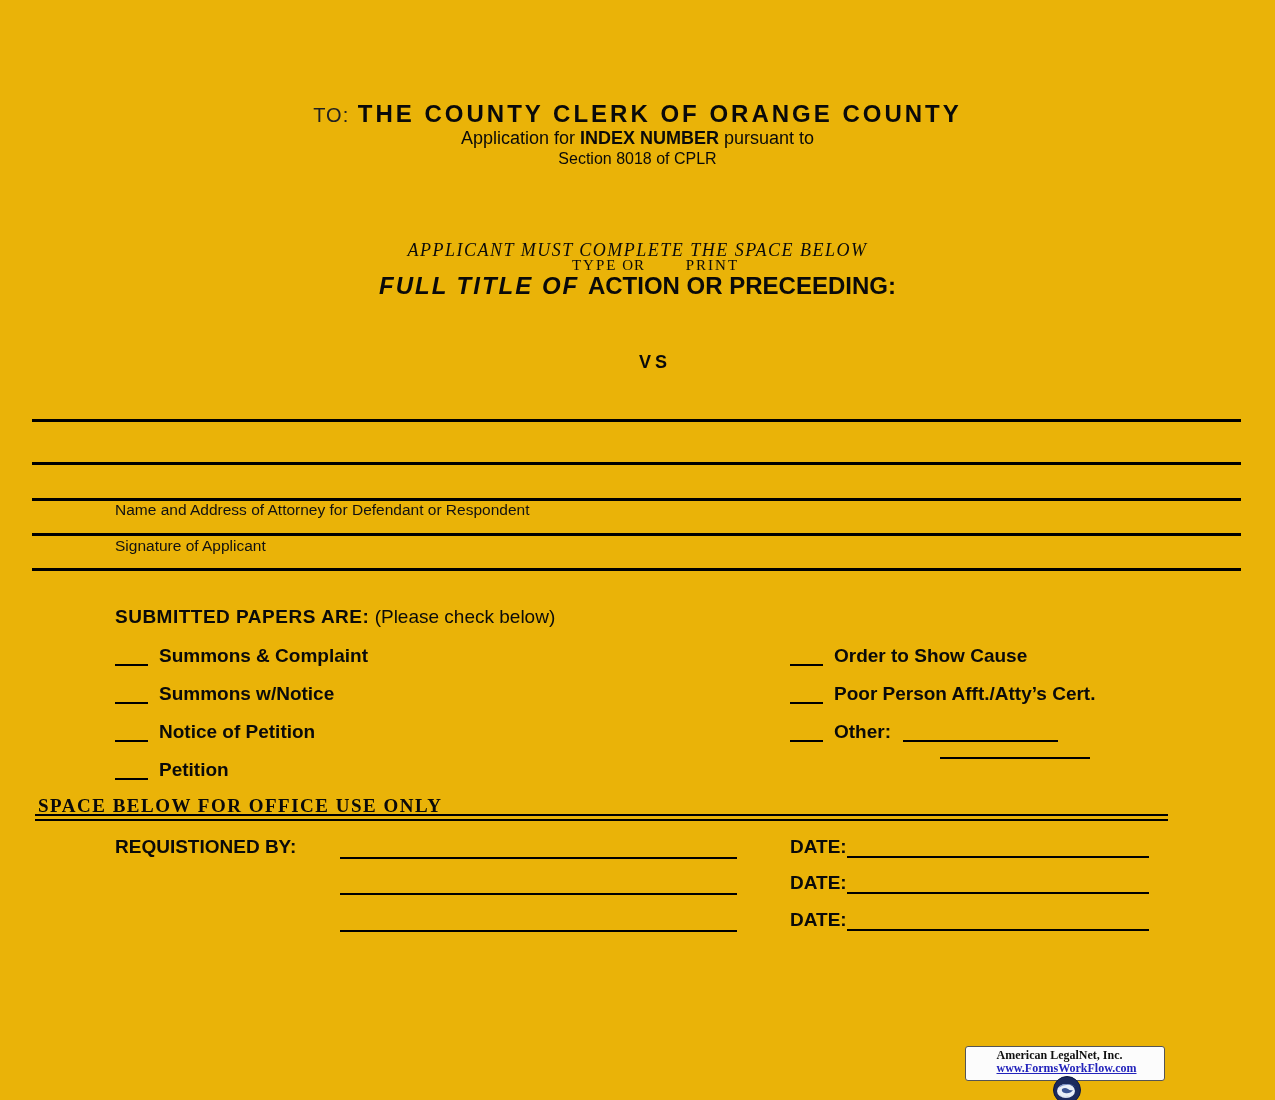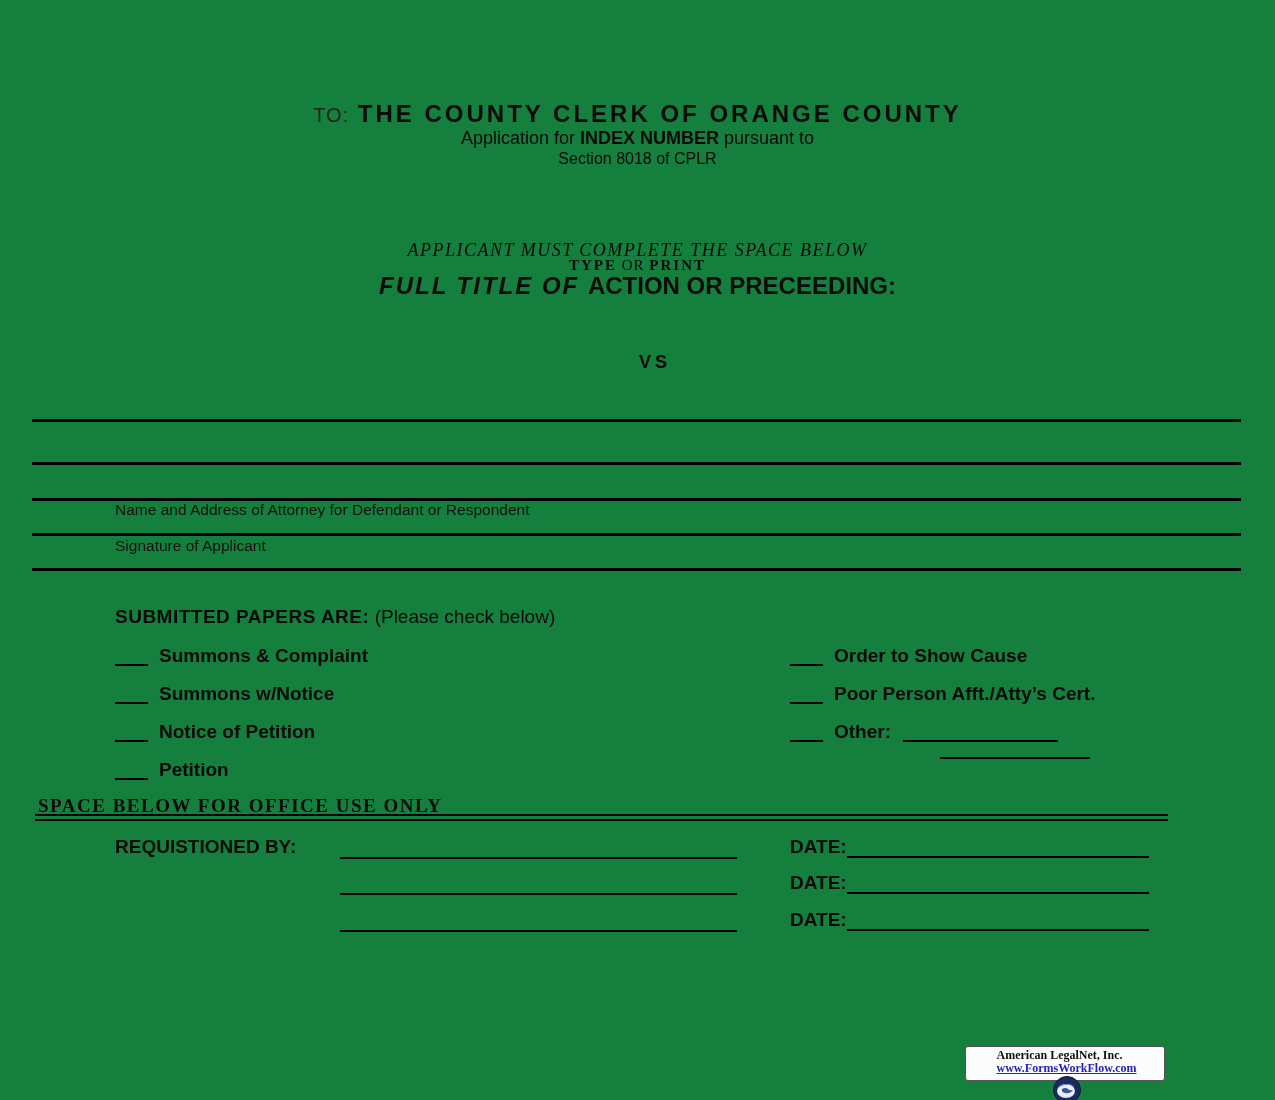--- a/index.html
+++ b/index.html
@@ -1,40 +1,40 @@
 <!DOCTYPE html>
 <html><head>
 <meta charset="utf-8">
 <style>
   html,body{margin:0;padding:0;background:#ffffff;}
   .page{
     position:relative;
     width:1275px;height:1100px;
-    background:#15803d;
+    background:#eab308;
     font-family:"Liberation Sans", sans-serif;
     color:#0a0a0a;
     overflow:hidden;
   }
   .abs{position:absolute;}
   .centered{left:0;width:1275px;text-align:center;}
   
   .title-line{top:100px;font-size:24px;letter-spacing:2px;white-space:nowrap;}
   .to-prefix{font-weight:400;font-size:20px;letter-spacing:1px;color:#222;}
   .main-title{font-weight:700;letter-spacing:3px;}
   .sub1{top:128px;font-size:18px;}
   .sub1 .bold{font-weight:700;}
   .sub2{top:150px;font-size:16px;}
   .court-block{top:164px;left:528px;}
   .court-row{display:flex;align-items:flex-end;height:19.5px;}
   .court-blank{display:inline-block;width:88px;border-bottom:2px solid #000;height:16px;margin-right:9px;}
   .court-label{font-weight:700;font-size:18px;letter-spacing:1px;line-height:19px;}
   
   .instr1{top:240px;font-family:"Liberation Serif", serif;font-style:italic;font-size:18px;letter-spacing:1.5px;}
   .instr2{top:257px;font-family:"Liberation Serif", serif;font-size:15px;letter-spacing:1px;}
-  .instr2 .b{font-weight:700;letter-spacing:2px;}
+  .instr2 .b{font-weight:400;letter-spacing:2px;margin-left:36px;}
   .instr3{top:272px;font-size:24px;font-weight:700;}
   .instr3 .ital{font-style:italic;letter-spacing:2px;}
   
   .vs{top:352px;left:0;width:1310px;text-align:center;font-size:18px;font-weight:700;letter-spacing:4px;}
   
   .rule{left:32px;width:1209px;border-top:3px solid #000;height:0;}
   .attorney-label{left:115px;font-size:15.5px;color:#111;}
   
   .sp-heading{left:115px;top:606px;font-size:19px;white-space:nowrap;}
   .sp-heading .b{font-weight:700;letter-spacing:0.5px;}

